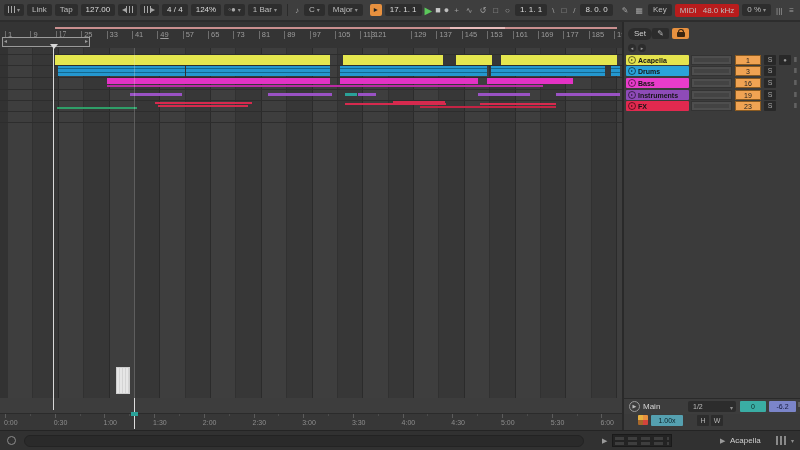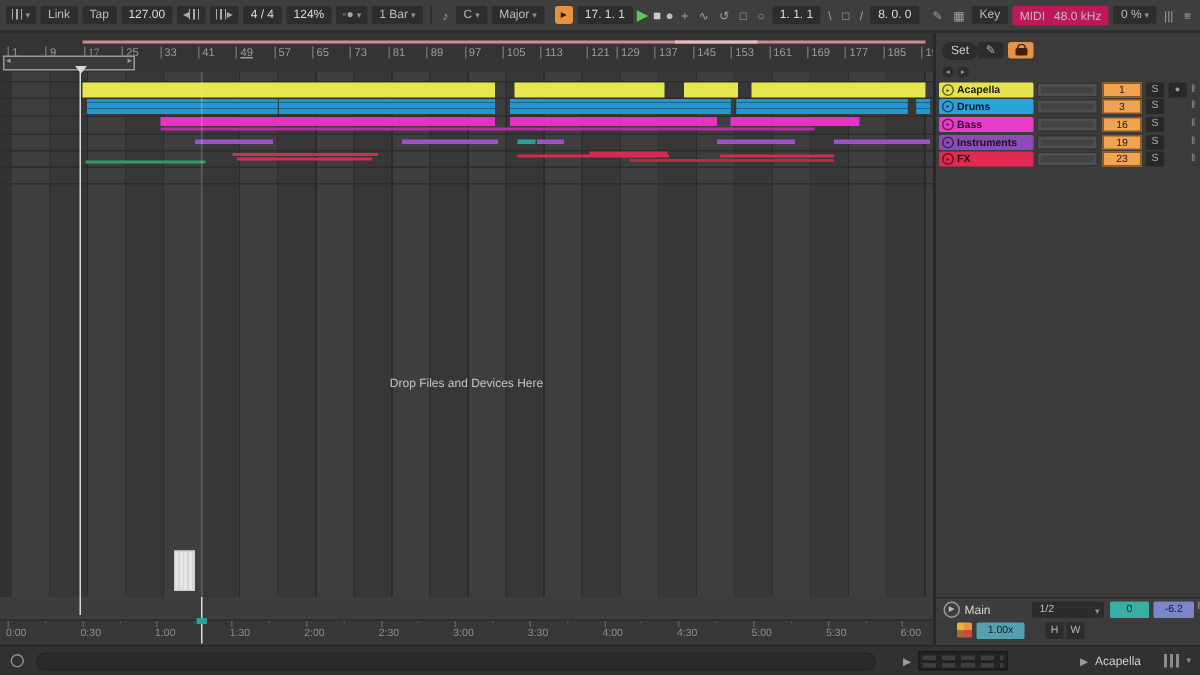--- a/index.html
+++ b/index.html
@@ -15,21 +15,21 @@
   .caret{font-size:6px;color:#8f8f8f;margin-left:2px}
   .icon-btn{background:#2d2d2d;border-radius:2px;padding:2px 4px;font-size:8px;color:#a8a8a8;line-height:1}
   .bars{display:inline-block;width:7px;height:7px;vertical-align:middle;
         background:repeating-linear-gradient(90deg,#a8a8a8 0 1px,transparent 1px 3px)}
   .sep{width:1px;height:12px;background:#2a2a2a;margin:0 2px}
   .play{color:#5bc85b;font-size:10px}
   .stop{color:#c8c8c8;font-size:9px}
   .rec{color:#bdbdbd;font-size:9px}
   .tiny{font-size:8px;color:#a0a0a0;padding:2px 2px}
   .orange-btn{background:#e8913f;color:#222;border-radius:2px;padding:2px 4px;font-size:8px;line-height:1}
-  .iobox{display:flex;gap:6px;background:#be185d;border-radius:2px;padding:2px 5px;font-size:8px;color:#bdbdbd}
+  .iobox{display:flex;gap:6px;background:#b91c1c;border-radius:2px;padding:2px 5px;font-size:8px;color:#bdbdbd}
   
   #bar-ruler{position:absolute;left:0;top:22px;width:622px;height:26px;background:#343434;border-bottom:1px solid #2a2a2a}
   #loop-strip{position:absolute;left:55px;top:5px;width:562px;height:2px;background:#c98f8f}
   #loop-strip i{position:absolute;left:395px;top:0;width:55px;height:2px;background:#e8bcbc}
   .rtick{position:absolute;top:8px;font-size:7.5px;color:#9b9b9b}
   .rtick::before{content:"";position:absolute;left:-3px;top:1px;width:1px;height:8px;background:#6e6e6e}
   #zoom-hotspot{position:absolute;left:2px;top:15px;width:86px;height:8px;border:1px solid #9a9a9a;background:#3a3a3a}
   #zoom-hotspot::before{content:"◂";position:absolute;left:1px;top:-1px;font-size:6px;color:#9a9a9a}
   #zoom-hotspot::after{content:"▸";position:absolute;right:1px;top:-1px;font-size:6px;color:#9a9a9a}
   
@@ -190,21 +190,21 @@
         <span class="rtick" style="left: 134.875px;">41</span>
         <span class="rtick" style="left: 160.25px; text-decoration: underline;">49</span>
         <span class="rtick" style="left: 185.625px;">57</span>
         <span class="rtick" style="left: 211px;">65</span>
         <span class="rtick" style="left: 236.375px;">73</span>
         <span class="rtick" style="left: 261.75px;">81</span>
         <span class="rtick" style="left: 287.125px;">89</span>
         <span class="rtick" style="left: 312.5px; text-align: right;">97</span>
         <span class="rtick" style="left: 337.875px;">105</span>
         <span class="rtick" style="left: 363.25px;">113</span>
-        <span class="rtick" style="left: 374px; margin-left: 20px;">121</span>
+        <span class="rtick" style="left: 374px;">121</span>
         <span class="rtick" style="left: 414px;">129</span>
         <span class="rtick" style="left: 439.375px;">137</span>
         <span class="rtick" style="left: 464.75px;">145</span>
         <span class="rtick" style="left: 490.125px;">153</span>
         <span class="rtick" style="left: 515.5px;">161</span>
         <span class="rtick" style="left: 540.875px;">169</span>
         <span class="rtick" style="left: 566.25px;">177</span>
         <span class="rtick" style="left: 591.625px;">185</span>
         <span class="rtick" style="left: 617px;">193</span>
       </div>
@@ -244,21 +244,20 @@
         <div class="clip" style="left: 345px; top: 45px; width: 12px; height: 3px; background: rgb(42, 161, 152);"></div>
         <div class="clip" style="left: 57px; top: 59px; width: 80px; height: 2px; background: rgb(47, 158, 104);"></div>
         <div class="clip" style="left: 155px; top: 54px; width: 97px; height: 2px; background: rgb(214, 42, 78);"></div>
         <div class="clip" style="left: 158px; top: 57px; width: 90px; height: 2px; background: rgb(214, 42, 78);"></div>
         <div class="clip" style="left: 345px; top: 55px; width: 101px; height: 2px; background: rgb(214, 42, 78);"></div>
         <div class="clip" style="left: 393px; top: 53px; width: 52px; height: 3px; background: rgb(214, 42, 78);"></div>
         <div class="clip" style="left: 420px; top: 58px; width: 136px; height: 2px; background: rgb(194, 36, 68);"></div>
         <div class="clip" style="left: 480px; top: 55px; width: 76px; height: 2px; background: rgb(214, 42, 78);"></div>
       </div>
     <div id="white-block"></div>
-    <div id="drop-hint">Drop Files and Devices Here</div>
   </div>
 
   <div id="ph-tri"></div>
   <div id="ph-main"></div>
   <div id="ph-faint"></div>
   <div id="ph-bottom"></div>
   <div id="ph-teal"></div>
 
   <div id="time-ruler">
     <div id="time-labels">

